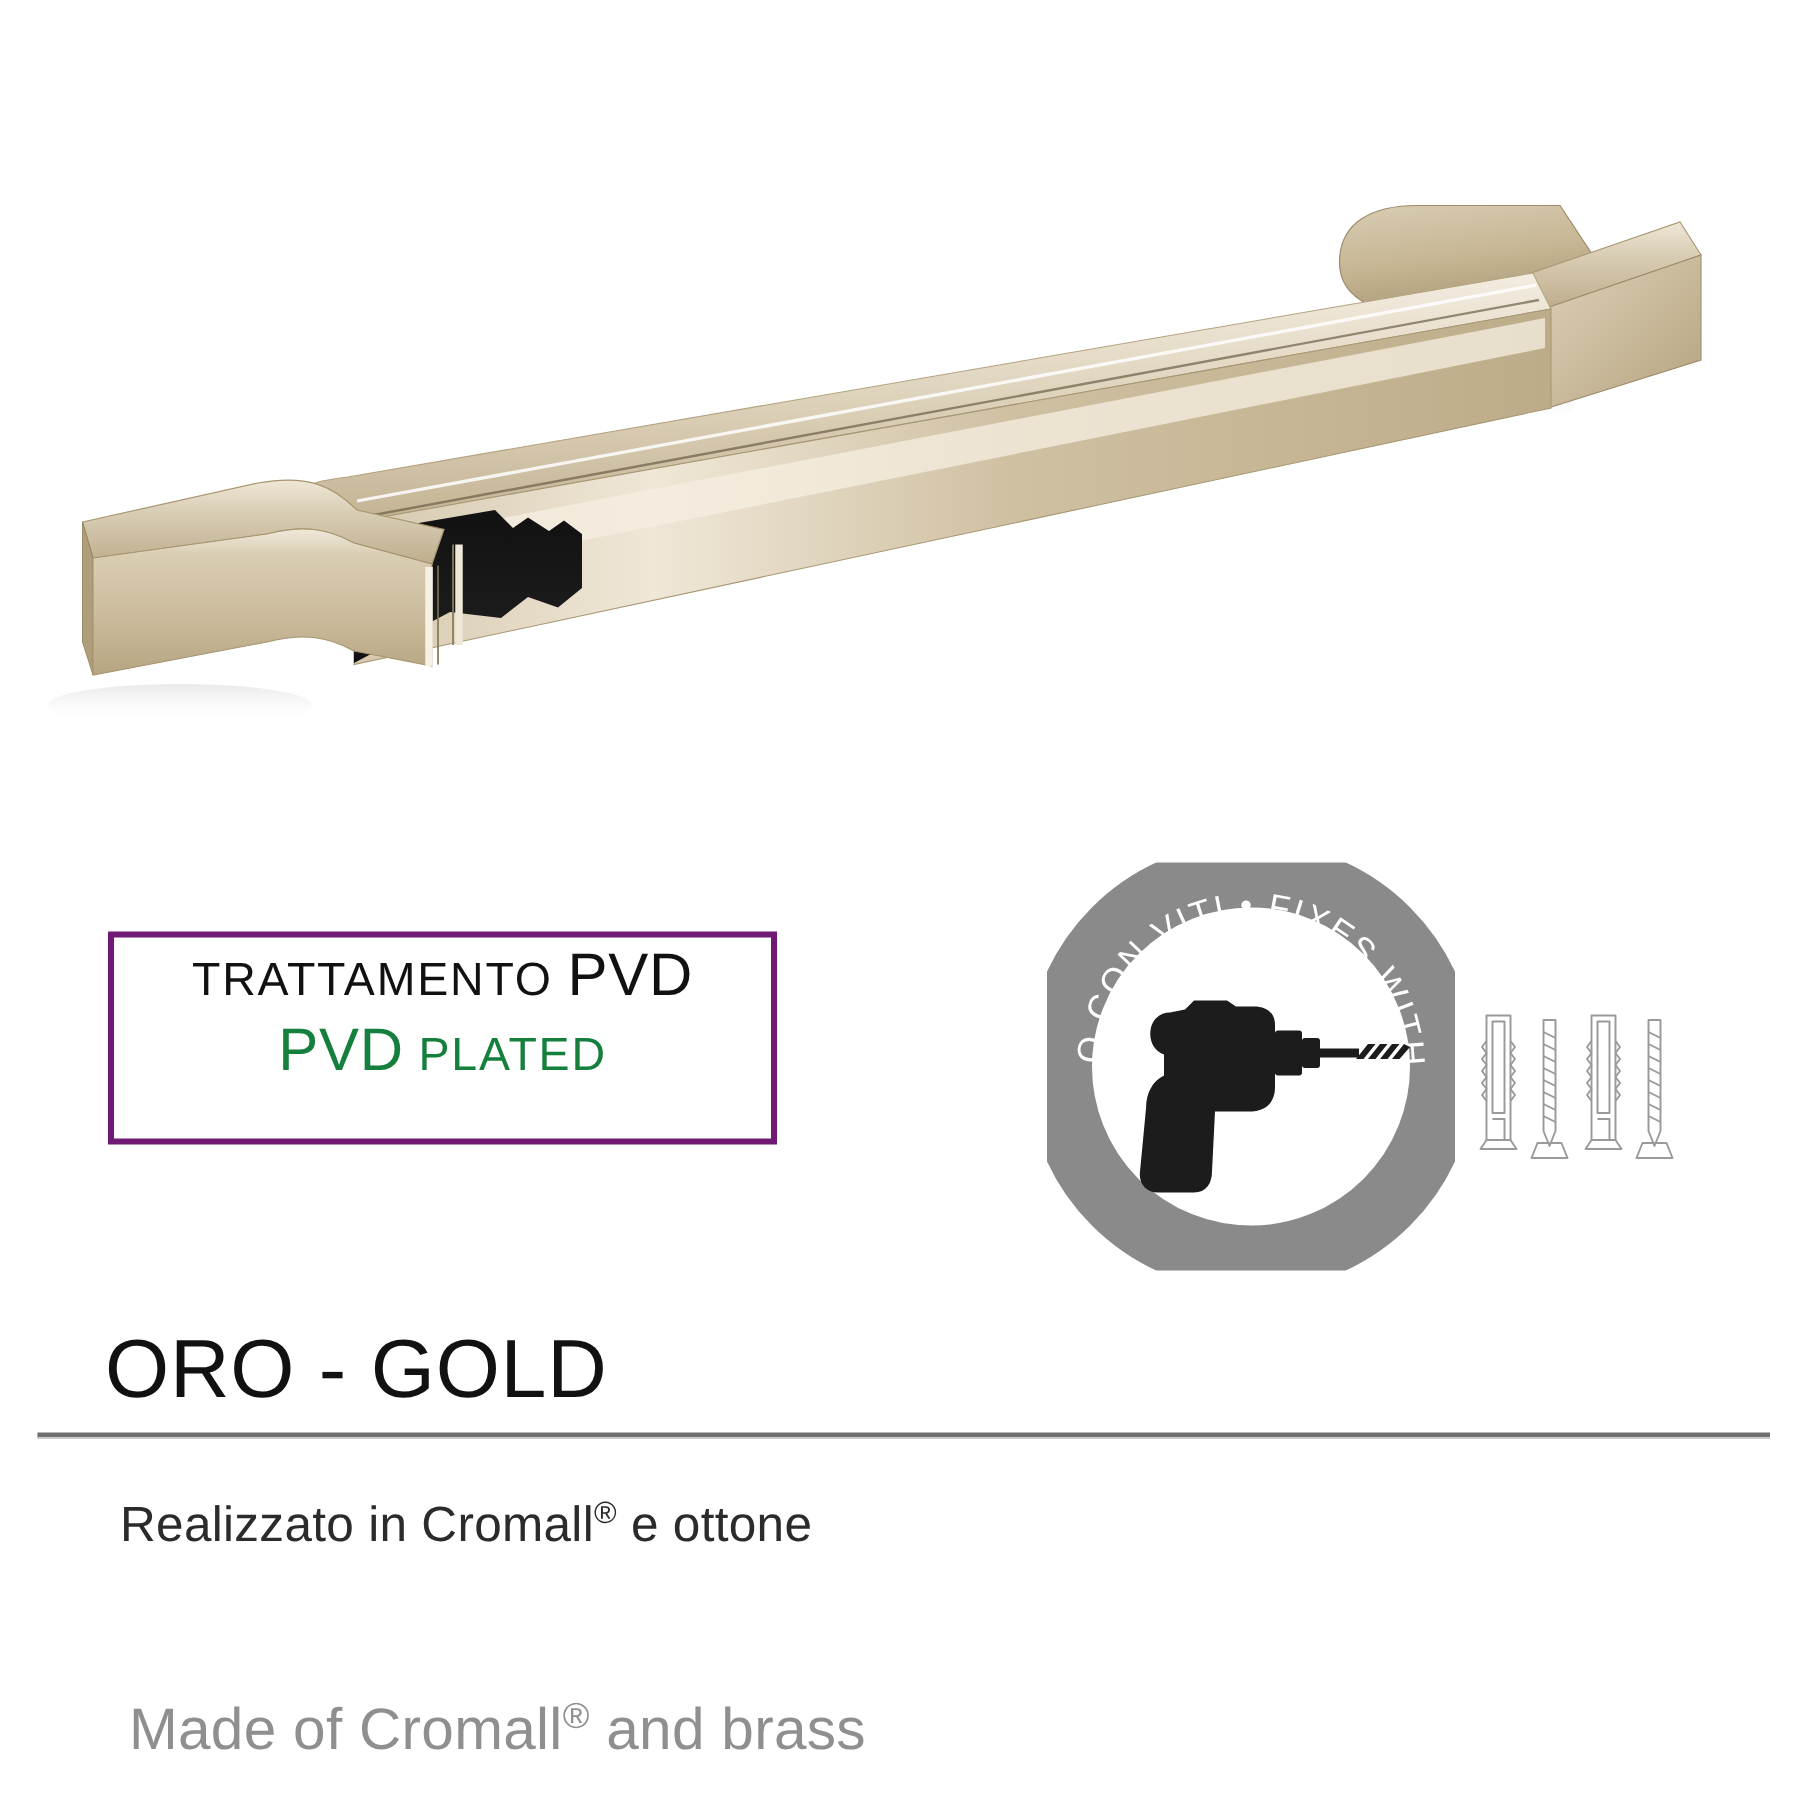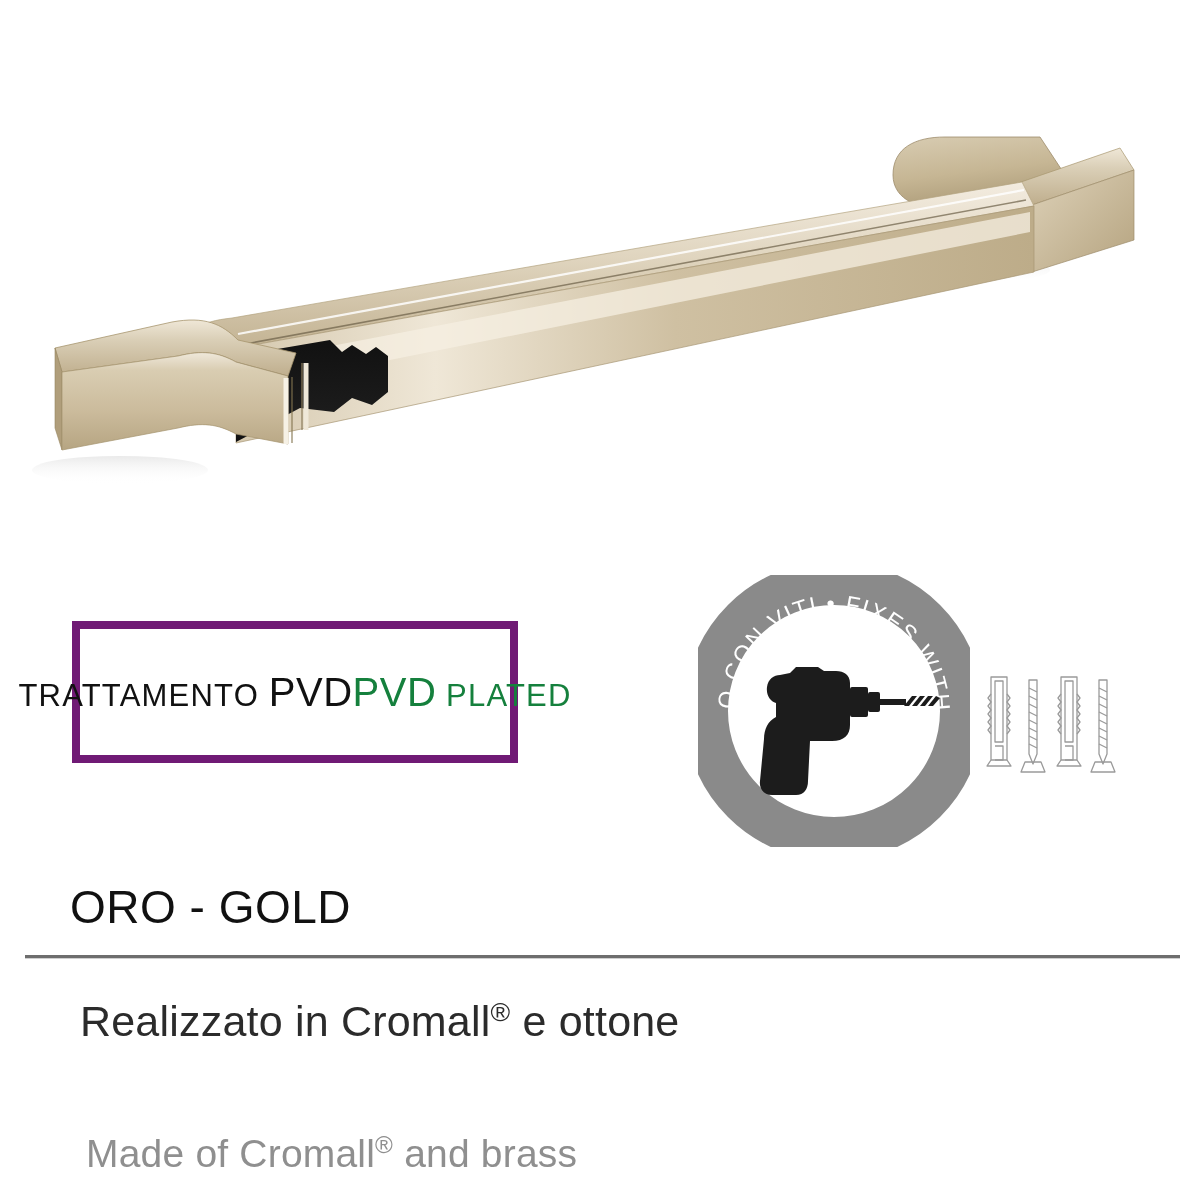--- a/index.html
+++ b/index.html
@@ -28,27 +28,27 @@
     background: #ffffff;
   }
 
   
   .pvd-box {
     position: absolute;
     left: 72px;
     top: 621px;
     width: 446px;
     height: 142px;
-    border: 8px solid #701a75;
+    border: 4px solid #701a75;
     background: #ffffff;
     box-sizing: border-box;
     display: flex;
-    flex-direction: row;
+    flex-direction: column;
     align-items: center;
-    justify-content: center;
+    justify-content: flex-start;
   }
   .pvd-line1 {
     font-size: 31px;
     letter-spacing: 1.2px;
     color: #111111;
     white-space: nowrap;
     line-height: 1.25;
   }
   .pvd-line1 .big {
     font-size: 40px;
@@ -84,21 +84,21 @@
     width: 135px;
     height: 115px;
   }
   .hardware svg { display: block; }
 
   
   .finish-title {
     position: absolute;
     left: 70px;
     top: 880px;
-    font-size: 46px;
+    font-size: 55px;
     letter-spacing: 0.5px;
     color: #111111;
     white-space: nowrap;
   }
 
   
   .divider {
     position: absolute;
     left: 25px;
     top: 955px;
@@ -106,21 +106,21 @@
     height: 3px;
     background: #6e6e6e;
     border-bottom: 1px solid #cfcfcf;
   }
 
   
   .material-it {
     position: absolute;
     left: 80px;
     top: 997px;
-    font-size: 43px;
+    font-size: 33px;
     color: #2b2b2b;
     letter-spacing: 0.2px;
     white-space: nowrap;
   }
   .material-en {
     position: absolute;
     left: 86px;
     top: 1131px;
     font-size: 39px;
     color: #8f8f8f;

